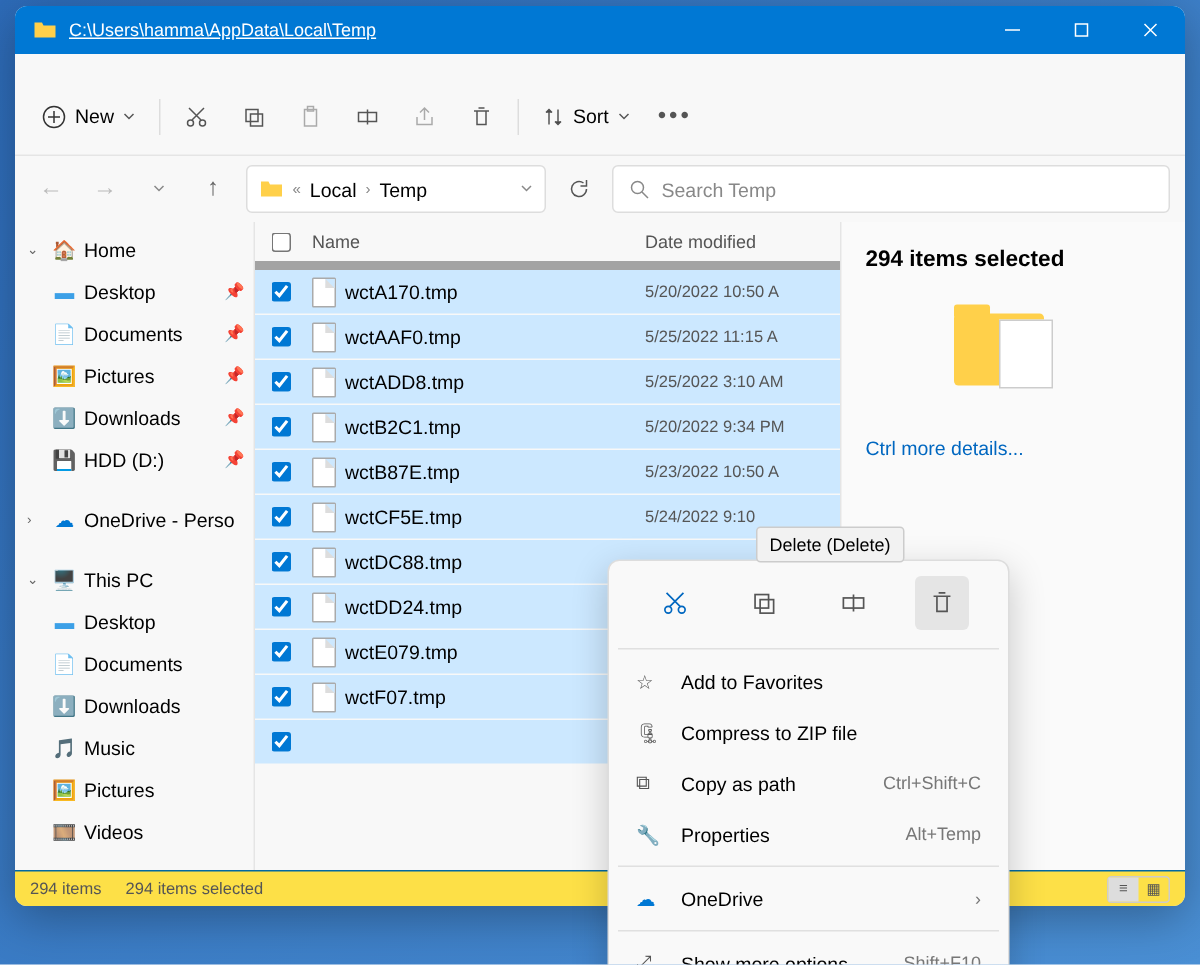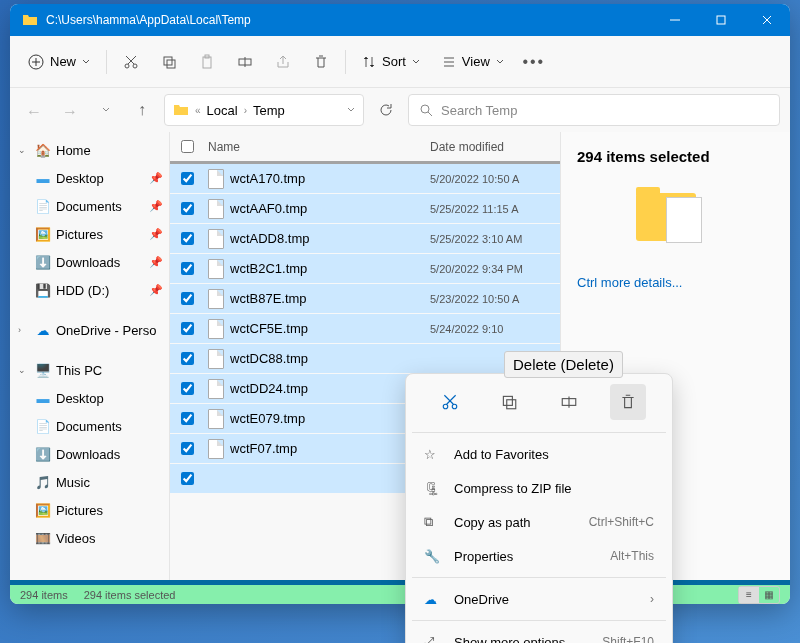--- a/index.html
+++ b/index.html
@@ -1,67 +1,67 @@
 <!DOCTYPE html>
 <html><head>
 <meta charset="utf-8">
 <style>
 * { box-sizing: border-box; margin: 0; padding: 0; font-family: "Segoe UI", sans-serif; }
 body { background: linear-gradient(135deg, #2d6bb8 0%, #4a8fd4 100%); width: 800px; height: 643px; overflow: hidden; position: relative; }
 .window { position: absolute; top: 4px; left: 10px; width: 780px; height: 600px; background: #f8f8f8; border-radius: 8px; box-shadow: 0 8px 32px rgba(0,0,0,0.3); display: flex; flex-direction: column; overflow: hidden; }
 .titlebar { height: 32px; background: #0078d4; display: flex; align-items: center; padding: 0 0 0 12px; color: white; font-size: 12px; }
-.titlebar-path { flex: 1; }
+.titlebar-path { flex: 1; text-decoration: underline; }
 .title-controls { display: flex; }
 .title-btn { width: 46px; height: 32px; display: flex; align-items: center; justify-content: center; color: white; }
-.toolbar { height: 52px; background: #f8f8f8; display: flex; align-items: center; padding: 0 8px; border-bottom: 1px solid #e5e5e5; gap: 2px; }
+.toolbar { height: 52px; background: #f8f8f8; display: flex; align-items: center; padding: 0 8px; border-bottom: 1px solid #e5e5e5; gap: 2px; margin-top: 16px; }
 .new-btn { display: flex; align-items: center; gap: 6px; padding: 6px 10px; border-radius: 4px; font-size: 13px; }
 .tb-icon { width: 36px; height: 36px; display: flex; align-items: center; justify-content: center; border-radius: 4px; color: #555; }
 .tb-sep { width: 1px; height: 24px; background: #ddd; margin: 0 4px; }
 .tb-text-btn { display: flex; align-items: center; gap: 6px; padding: 6px 10px; border-radius: 4px; font-size: 13px; }
 .navbar { height: 44px; background: #f8f8f8; display: flex; align-items: center; padding: 0 10px; gap: 8px; }
 .nav-btn { width: 28px; height: 28px; display: flex; align-items: center; justify-content: center; border-radius: 4px; color: #666; }
 .nav-btn.disabled { color: #bbb; }
 .breadcrumb { flex: 0 0 200px; height: 32px; background: white; border: 1px solid #ddd; border-radius: 4px; display: flex; align-items: center; padding: 0 8px; gap: 6px; font-size: 13px; }
 .breadcrumb-chev { color: #888; font-size: 10px; }
 .search { flex: 1; height: 32px; background: white; border: 1px solid #ddd; border-radius: 4px; display: flex; align-items: center; padding: 0 10px; gap: 8px; color: #888; font-size: 13px; }
 .body { flex: 1; display: flex; overflow: hidden; }
 .sidebar { width: 160px; background: #f8f8f8; border-right: 1px solid #e5e5e5; padding: 4px 0; overflow-y: auto; font-size: 13px; }
 .side-item { display: flex; align-items: center; height: 28px; padding: 0 6px 0 8px; gap: 4px; }
 .side-item .chev { width: 12px; font-size: 9px; color: #666; }
 .side-item .ico { width: 18px; height: 18px; display: flex; align-items: center; justify-content: center; }
 .side-item .lbl { flex: 1; white-space: nowrap; overflow: hidden; text-overflow: ellipsis; }
 .side-item .pin { color: #888; font-size: 11px; }
 .side-spacer { height: 12px; }
 .main { flex: 1; display: flex; overflow: hidden; }
 .filelist { flex: 1; display: flex; flex-direction: column; overflow: hidden; }
-.list-header { height: 32px; display: flex; align-items: center; border-bottom: 3px solid #a3a3a3; font-size: 12px; color: #555; }
+.list-header { height: 32px; display: flex; align-items: center; border-bottom: 6px solid #a3a3a3; font-size: 12px; color: #555; }
 .col-check { width: 34px; display: flex; justify-content: center; }
 .col-name { flex: 1; padding-left: 4px; }
 .col-date { width: 130px; }
 .list-body { flex: 1; overflow-y: auto; }
 .row { height: 30px; display: flex; align-items: center; font-size: 13px; background: #cce8ff; border-bottom: 1px solid #f8f8f8; }
 .row .col-check input { accent-color: #0078d4; }
 .row .col-name { display: flex; align-items: center; gap: 6px; }
 .file-ico { width: 16px; height: 20px; background: white; border: 1px solid #aaa; border-radius: 1px; position: relative; }
 .file-ico::after { content: ''; position: absolute; top: 0; right: 0; border: 3px solid #ddd; border-top-color: #cce8ff; border-right-color: #cce8ff; }
 .row .col-date { color: #555; font-size: 11px; white-space: nowrap; overflow: hidden; }
 .details { width: 230px; border-left: 1px solid #e5e5e5; padding: 16px; font-size: 13px; background: #fafafa; }
 .details h3 { font-size: 15px; font-weight: 600; margin-bottom: 16px; }
 .details .thumb { width: 80px; height: 70px; margin: 20px auto; position: relative; }
 .folder-ico { width: 60px; height: 48px; background: #ffd04a; border-radius: 3px; position: absolute; top: 8px; left: 0; }
 .folder-ico::before { content:''; position:absolute; top:-6px; left:0; width:24px; height:8px; background:#ffd04a; border-radius:2px 2px 0 0; }
 .doc-ico { width: 36px; height: 46px; background: white; border: 1px solid #ccc; position: absolute; top: 12px; left: 30px; }
 .details .link { color: #0067c0; margin-top: 8px; cursor: pointer; }
-.statusbar { height: 24px; border-top: 5px solid #0369a1; display: flex; align-items: center; padding: 0 10px; font-size: 11px; color: #555; gap: 16px; background: #86efac; }
+.statusbar { height: 24px; border-top: 1px solid #0369a1; display: flex; align-items: center; padding: 0 10px; font-size: 11px; color: #555; gap: 16px; background: #fde047; }
 .statusbar .spacer { flex: 1; }
 .view-toggle { display: flex; border: 1px solid #ccc; border-radius: 3px; }
 .view-toggle div { width: 20px; height: 16px; display: flex; align-items: center; justify-content: center; font-size: 10px; }
 .view-toggle div.active { background: #ddd; }
 
-.tooltip { position: absolute; top: 351px; left: 504px; background: #f2f2f2; border: 1px solid #ccc; padding: 4px 8px; font-size: 15px; border-radius: 3px; z-index: 100; }
+.tooltip { position: absolute; top: 351px; left: 504px; background: #f2f2f2; border: 1px solid #ccc; padding: 4px 8px; font-size: 12px; border-radius: 3px; z-index: 100; }
 .ctxmenu { position: absolute; top: 373px; left: 405px; width: 268px; background: #f9f9f9; border: 1px solid #ddd; border-radius: 8px; box-shadow: 0 8px 24px rgba(0,0,0,0.2); padding: 6px; z-index: 99; font-size: 13px; }
 .ctx-icons { display: flex; justify-content: space-around; padding: 4px 8px 8px; }
 .ctx-iconbtn { width: 36px; height: 36px; display: flex; align-items: center; justify-content: center; border-radius: 4px; }
 .ctx-iconbtn.hover { background: #e5e5e5; }
 .ctx-sep { height: 1px; background: #e0e0e0; margin: 4px 0; }
 .ctx-item { display: flex; align-items: center; height: 34px; padding: 0 12px; border-radius: 4px; gap: 12px; }
 .ctx-item .ci-ico { width: 18px; color: #555; }
 .ctx-item .ci-lbl { flex: 1; }
 .ctx-item .ci-accel { color: #777; font-size: 12px; }
 svg { display: block; }
@@ -145,29 +145,20 @@
     <div class="tb-sep"></div>
     <div class="tb-text-btn">
       <svg width="14" height="14" viewBox="0 0 14 14">
           <path stroke="#555" d="M4 2v10M2 4l2-2 2 2M10 12V2M8 10l2 2 2-2"></path>
         </svg>
       <span>Sort</span>
       <svg width="8" height="8">
           <path d="M1 2l3 3 3-3" fill="none" stroke="#555"></path>
         </svg>
     </div>
-    <div class="tb-text-btn">
-      <svg width="14" height="14" viewBox="0 0 14 14">
-          <path stroke="#555" d="M2 3h10M2 7h10M2 11h10"></path>
-        </svg>
-      <span>View</span>
-      <svg width="8" height="8">
-          <path d="M1 2l3 3 3-3" fill="none" stroke="#555"></path>
-        </svg>
-    </div>
     <div class="tb-icon">
         <span style="letter-spacing:2px">•••</span>
       </div>
   </div>
 
   <div class="navbar">
     <div class="nav-btn disabled">←</div>
     <div class="nav-btn disabled">→</div>
     <div class="nav-btn">
         <svg width="8" height="8">
@@ -452,21 +443,21 @@
       <span class="ci-lbl">Compress to ZIP file</span>
     </div>
   <div class="ctx-item">
       <span class="ci-ico">⧉</span>
       <span class="ci-lbl">Copy as path</span>
       <span class="ci-accel">Ctrl+Shift+C</span>
     </div>
   <div class="ctx-item">
       <span class="ci-ico">🔧</span>
       <span class="ci-lbl">Properties</span>
-      <span class="ci-accel">Alt+This</span>
+      <span class="ci-accel">Alt+Temp</span>
     </div>
   <div class="ctx-sep"></div>
   <div class="ctx-item">
       <span class="ci-ico" style="color:#0078d4">☁</span>
       <span class="ci-lbl">OneDrive</span>
       <span class="ci-accel">›</span>
     </div>
   <div class="ctx-sep"></div>
   <div class="ctx-item">
       <span class="ci-ico">⤢</span>

